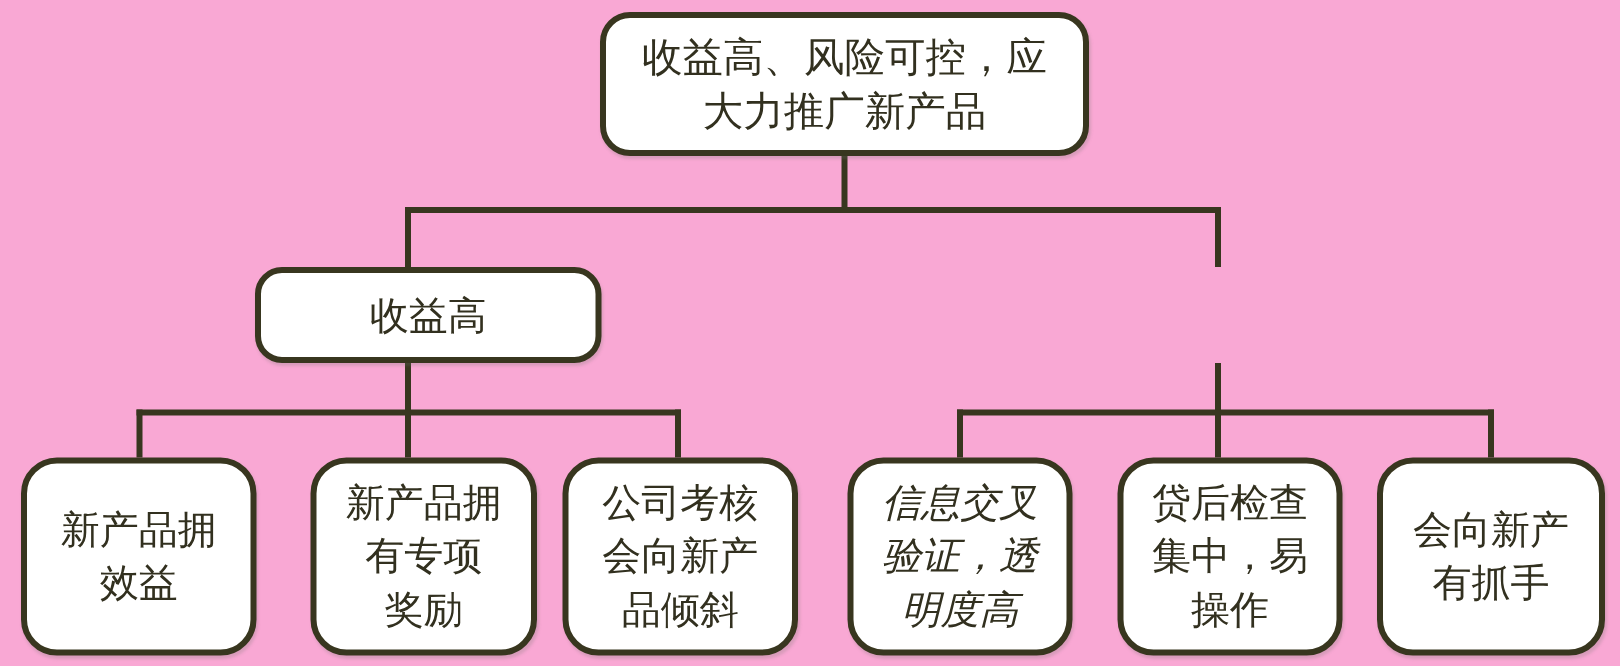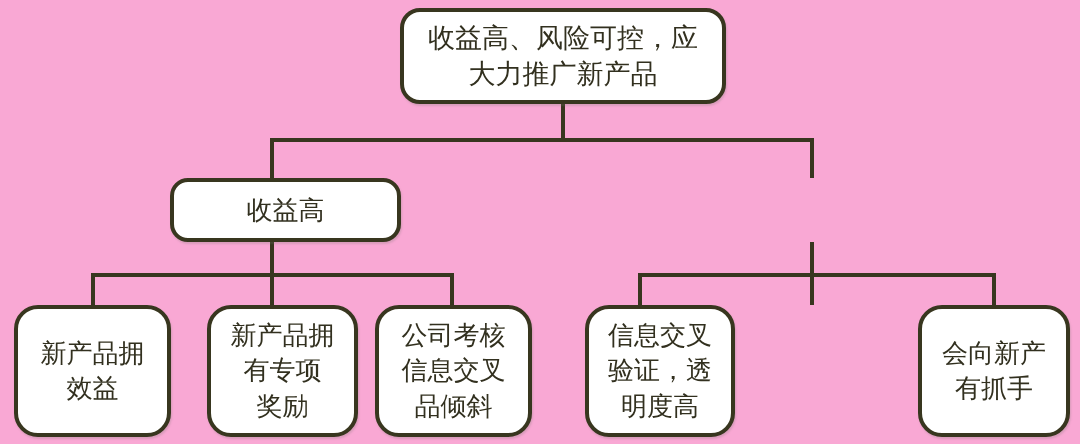--- a/index.html
+++ b/index.html
@@ -44,21 +44,21 @@
   .n-b2 { left: 695px; width: 235px; }
   .n-leaf {
     top: 305px; height: 132px;
     border-radius: 24px;
     font-size: 26px;
     line-height: 1.35;
   }
   .n-l1 { left: 14px;  width: 157px; }
   .n-l2 { left: 197px; width: 151px; margin-left: 10px; }
   .n-l3 { left: 375px; width: 157px; }
-  .n-l4 { left: 585px; width: 150px; }
+  .n-l4 { left: 565px; width: 150px; font-style: italic; }
   .n-l5 { left: 745px; width: 150px; }
   .n-l6 { left: 918px; width: 152px; }
   .conn {
     position: absolute;
     background: #38361f;
     z-index: 1;
   }
   
   .c-root-stem { left: 561px; top: 104px; width: 4px; height: 38px; }
   .c-l1-bar    { left: 270px; top: 138px; width: 544px; height: 4px; }
@@ -106,24 +106,27 @@
 
 
   <div class="node n-leaf n-l1">新产品拥
 效益</div>
 
   <div class="node n-leaf n-l2">新产品拥
 有专项
 奖励</div>
 
   <div class="node n-leaf n-l3">公司考核
-信息交叉
+会向新产
 品倾斜</div>
 
   <div class="node n-leaf n-l4">信息交叉
 验证，透
 明度高</div>
 
+  <div class="node n-leaf n-l5">贷后检查
+集中，易
+操作</div>
 
   <div class="node n-leaf n-l6">会向新产
 有抓手</div>
 
 </div>
 
 </body></html>

